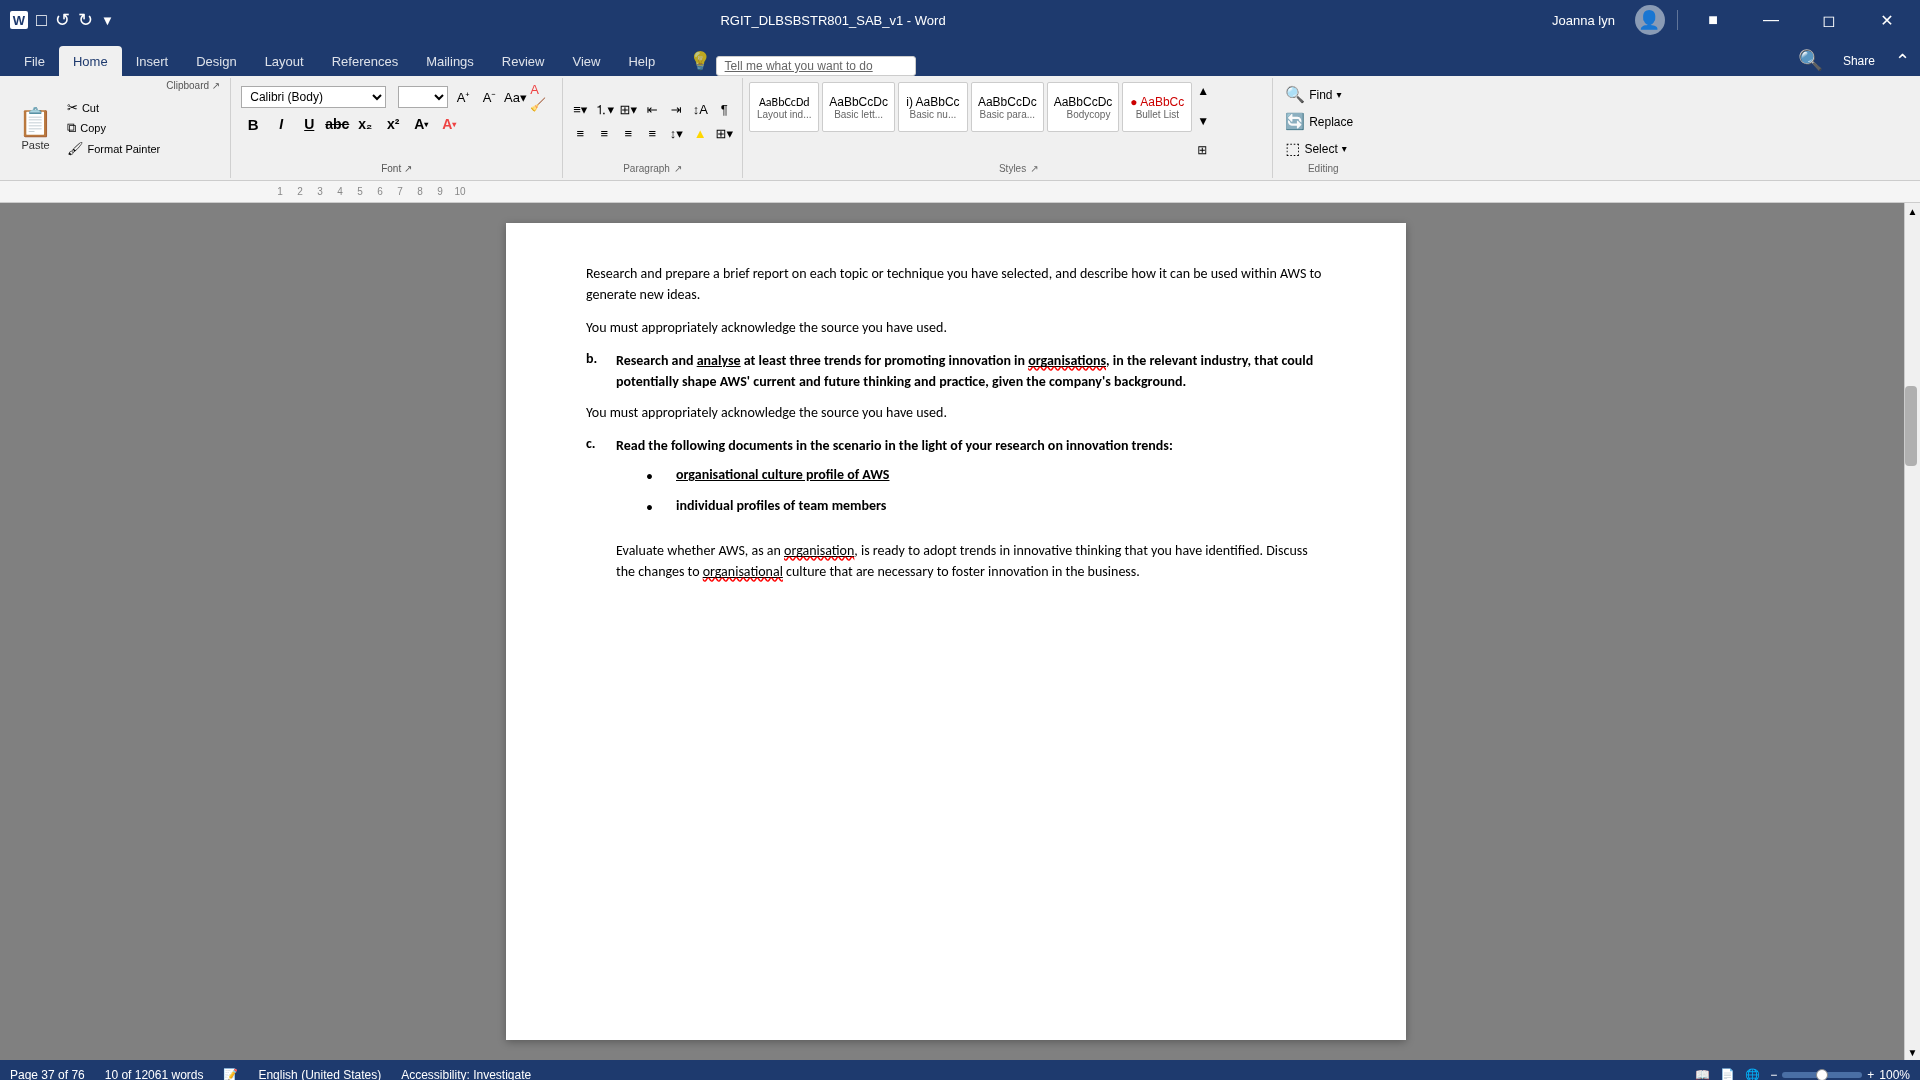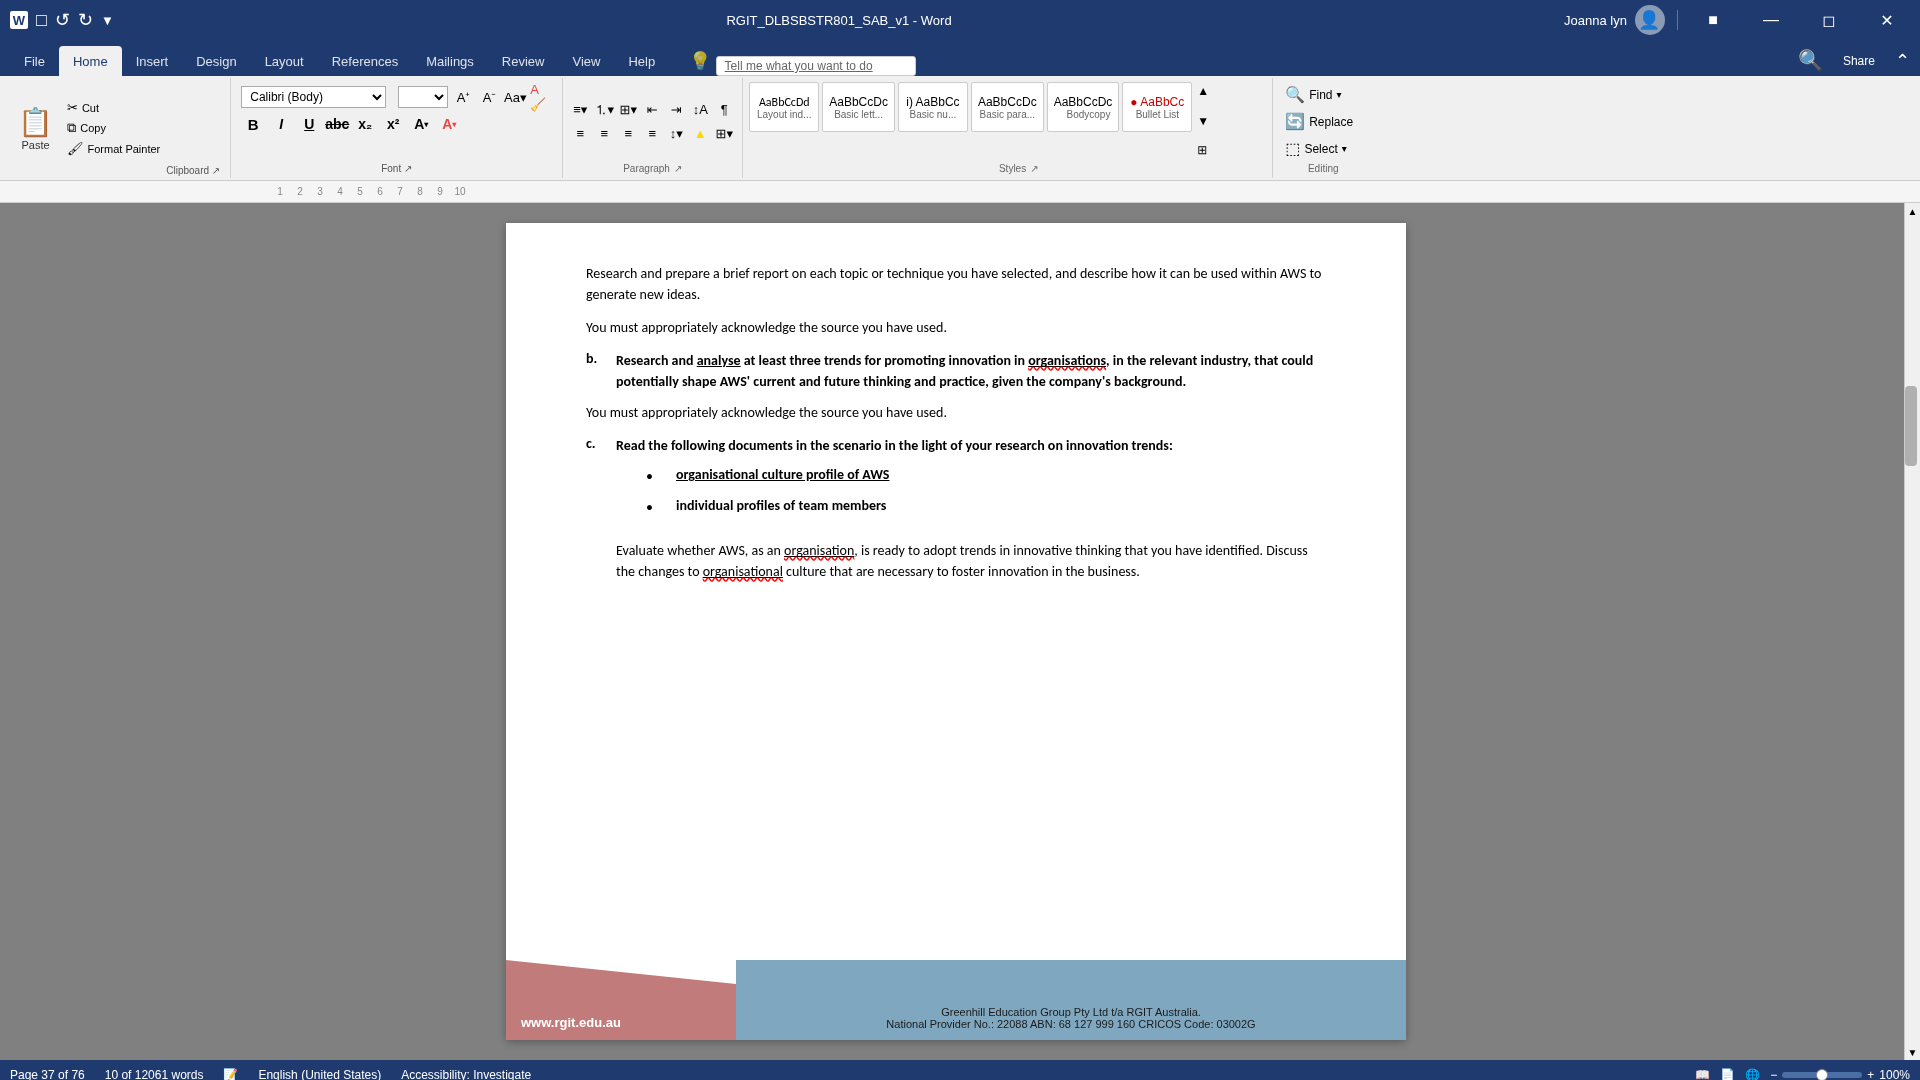--- a/index.html
+++ b/index.html
@@ -254,21 +254,21 @@
       color: white;
       border: none;
       padding: 4px 12px;
       font-size: 12px;
       cursor: pointer;
       display: flex;
       align-items: center;
       gap: 4px;
     }
 
-    .user-area { display: flex; align-items: center; gap: 8px; color: white; font-size: 13px; }
+    .user-area { display: flex; align-items: center; gap: 20px; color: white; font-size: 13px; }
     .user-avatar { width: 30px; height: 30px; border-radius: 50%; background: #8a9bb5; display: flex; align-items: center; justify-content: center; overflow: hidden; }
 
     .vertical-scroll { width: 16px; display: flex; flex-direction: column; background: #f0f0f0; border-left: 1px solid #ccc; }
     .scroll-arrow { height: 16px; display: flex; align-items: center; justify-content: center; cursor: pointer; font-size: 10px; }
     .scroll-track { flex: 1; position: relative; }
     .scroll-thumb-v { width: 12px; height: 80px; background: #b0b0b0; border-radius: 4px; margin: 2px auto; position: absolute; top: 20%; }
   </style>
 </head>
 <body>
 
@@ -335,21 +335,21 @@
       </div>
       <div class="clipboard-small-btn">
         <span class="clipboard-small-icon">⧉</span>
         <span>Copy</span>
       </div>
       <div class="clipboard-small-btn">
         <span class="clipboard-small-icon">🖌</span>
         <span>Format Painter</span>
       </div>
     </div>
-    <div style="display:flex; flex-direction:column; justify-content:flex-end; padding:0 2px;">
+    <div style="display:flex; flex-direction:column; justify-content:flex-start; padding:0 2px;">
       <div style="font-size:10px; color:#555;">Clipboard <span style="cursor:pointer;">↗</span></div>
     </div>
   </div>
 
   <div class="ribbon-group" style="flex-direction:column; gap:2px;">
     <div class="font-group" style="border:none; padding:4px 4px;">
       <div class="font-row1">
         <select class="font-name-select">
           <option>Calibri (Body)</option>
         </select>
@@ -508,29 +508,20 @@
               <div class="doc-list-content"><span class="doc-bold">individual profiles of team members</span></div>
             </div>
           </div>
         </div>
       </div>
 
       <div class="doc-text" style="margin-top:14px; margin-left:30px;">
         Evaluate whether AWS, as an <span class="doc-underline"><span class="red-squiggle">organisation</span></span>, is ready to adopt trends in innovative thinking that you have identified. Discuss the changes to <span class="doc-underline"><span class="red-squiggle">organisational</span></span> culture that are necessary to foster innovation in the business.
       </div>
 
-      <div class="doc-footer">
-        <div class="footer-left">
-          <span class="footer-url">www.rgit.edu.au</span>
-        </div>
-        <div class="footer-right">
-          <div class="footer-company">Greenhill Education Group Pty Ltd t/a RGIT Australia.</div>
-          <div class="footer-company">National Provider No.: 22088 ABN: 68 127 999 160  CRICOS Code: 03002G</div>
-        </div>
-      </div>
     </div>
   </div>
 
   <div class="vertical-scroll">
     <div class="scroll-arrow">▲</div>
     <div class="scroll-track">
       <div class="scroll-thumb-v"></div>
     </div>
     <div class="scroll-arrow">▼</div>
   </div>

